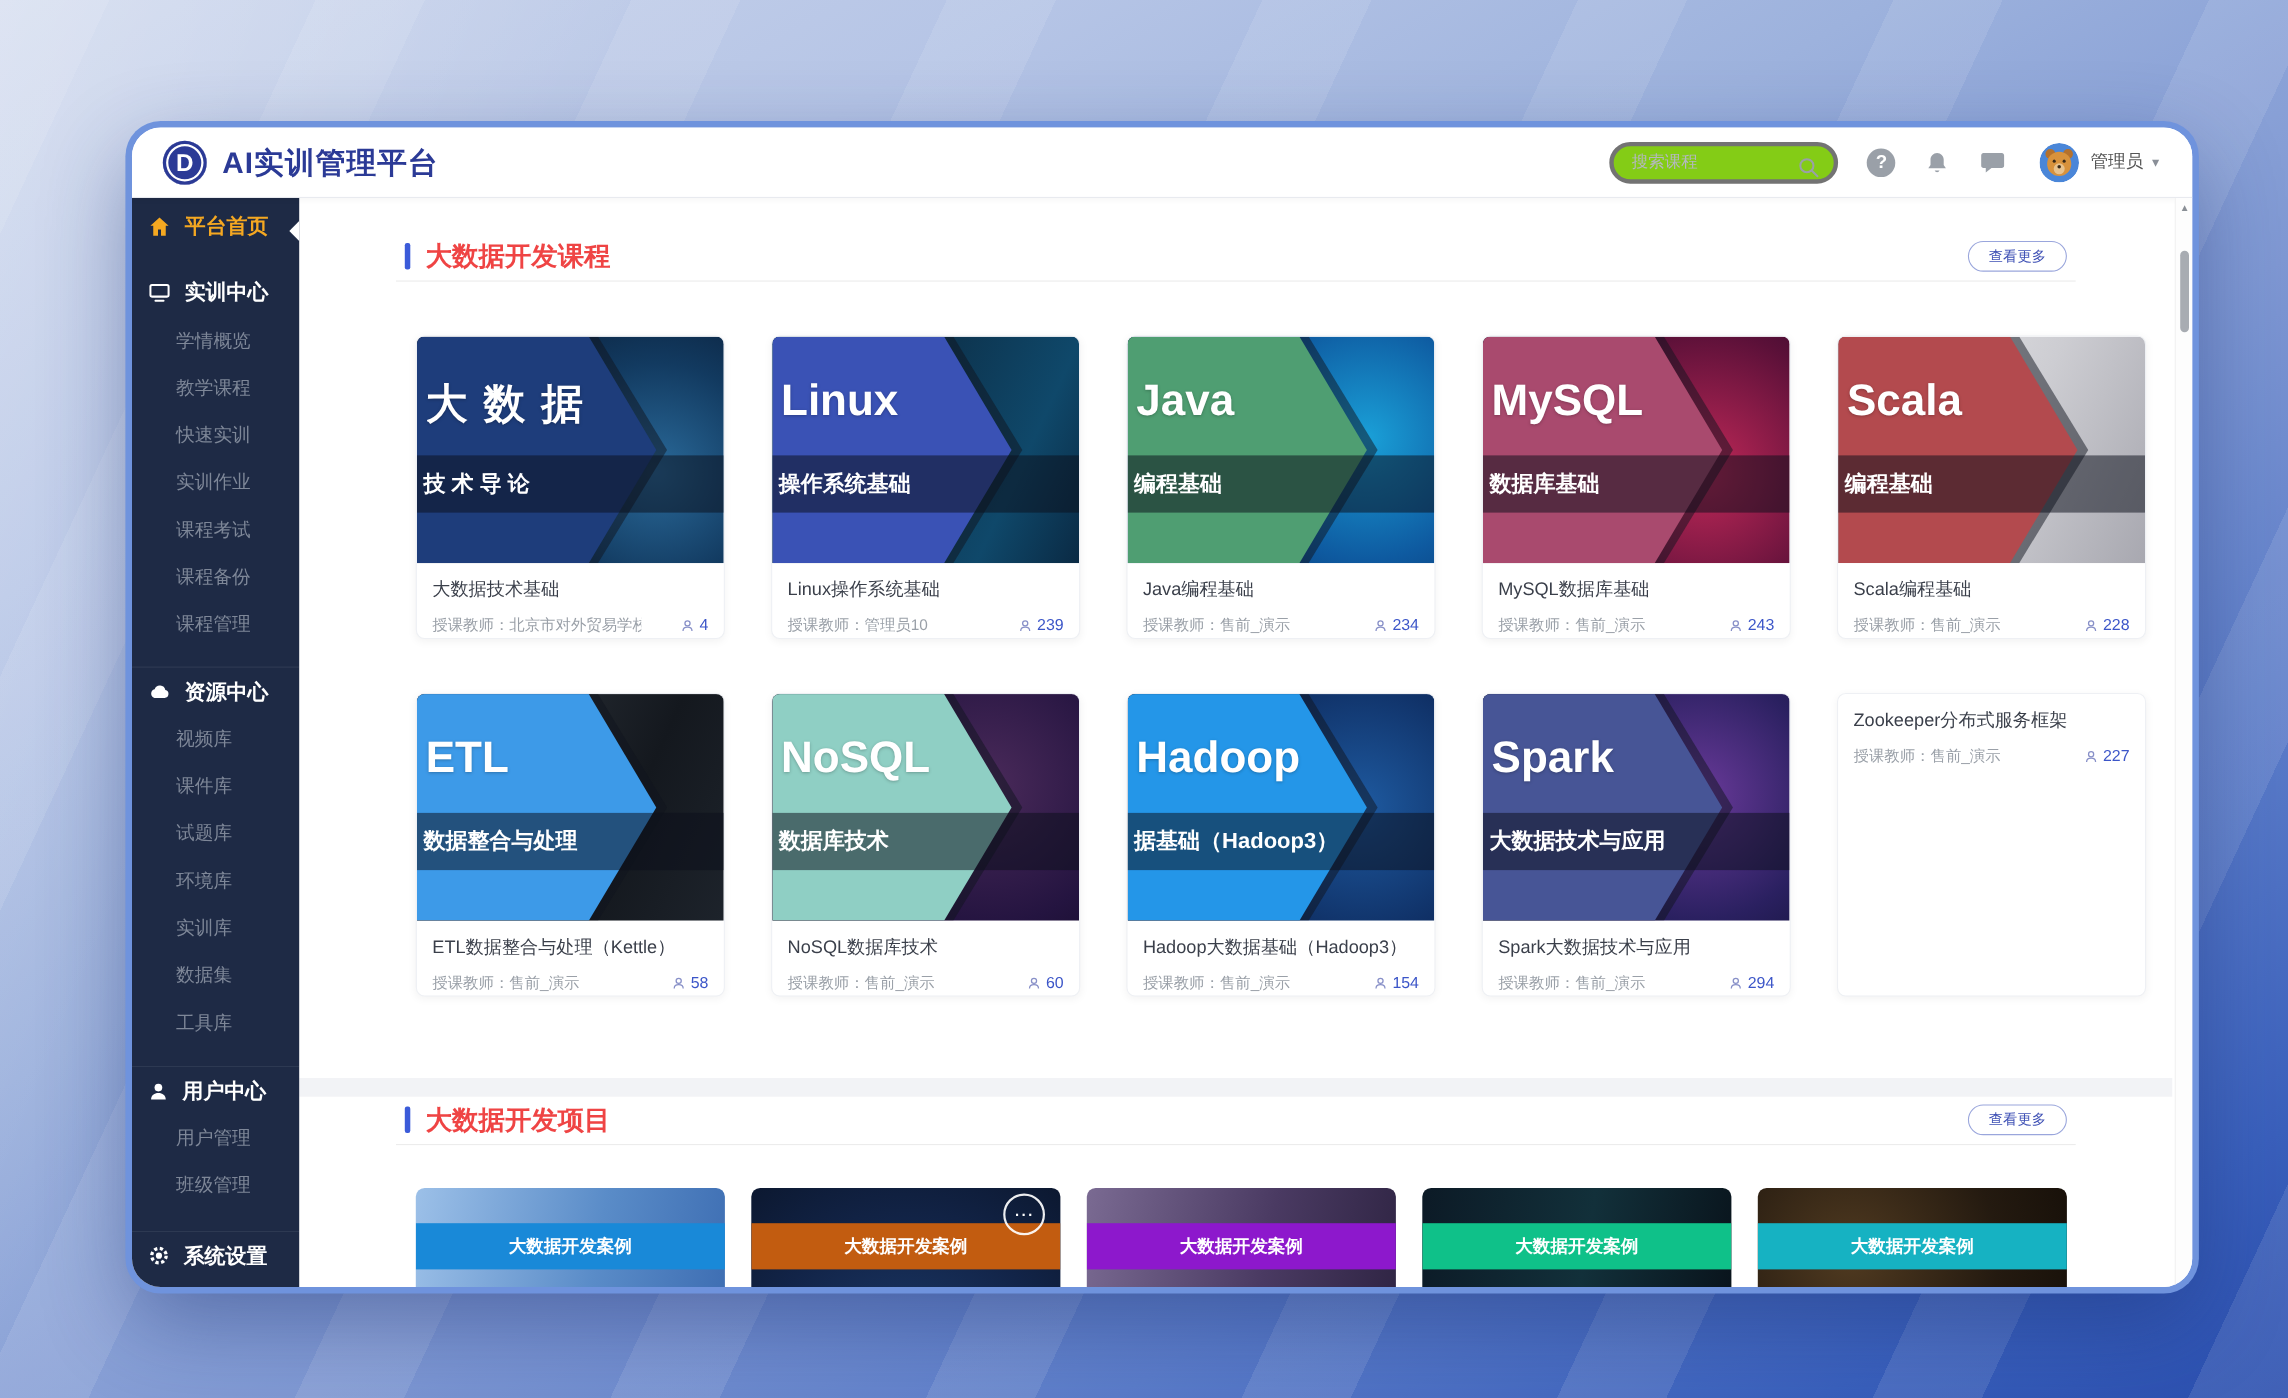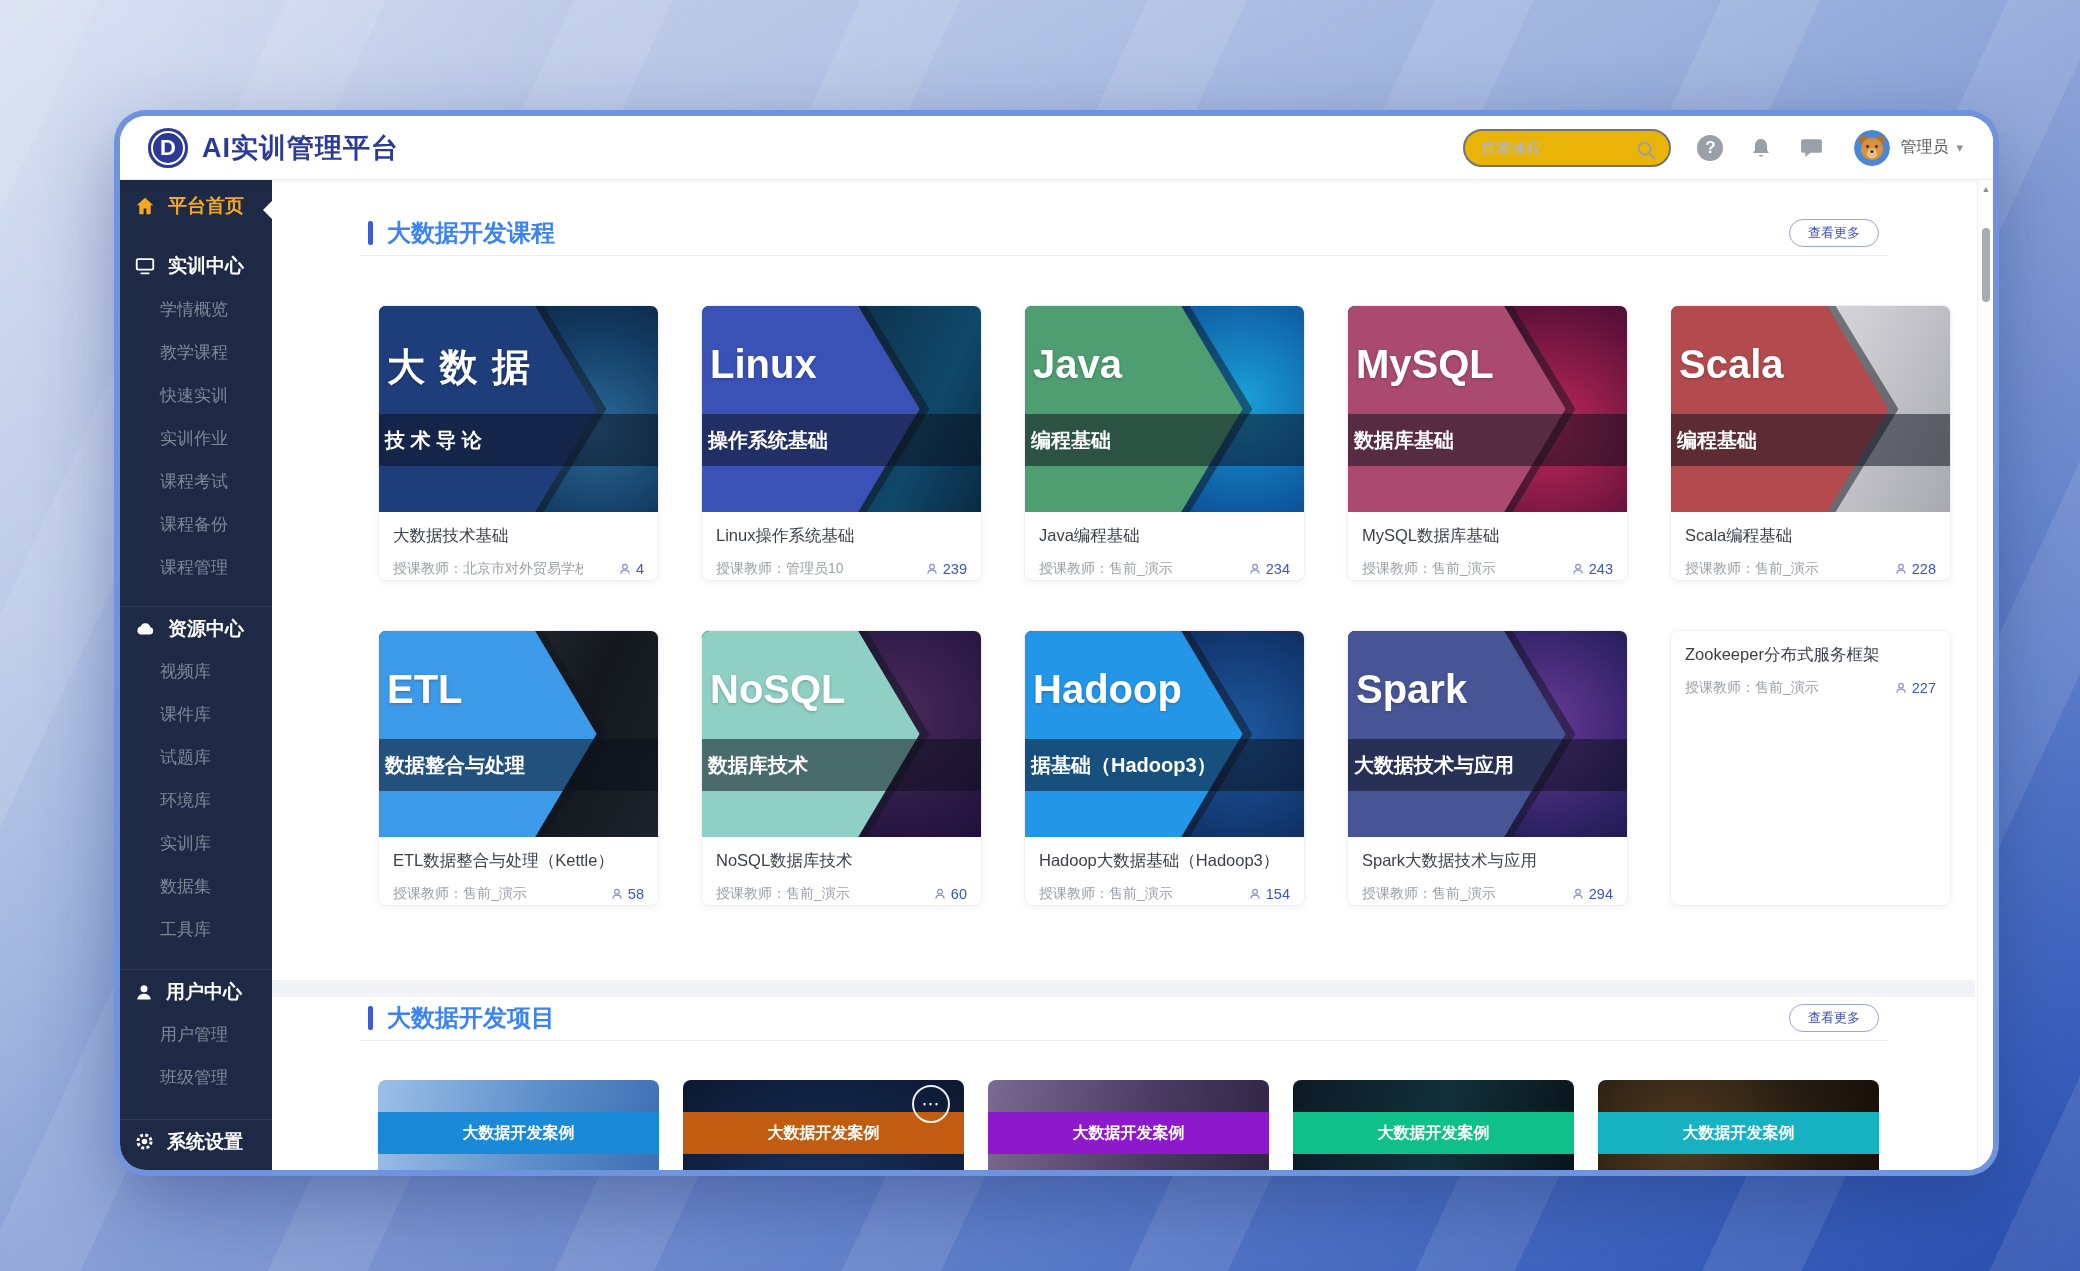--- a/index.html
+++ b/index.html
@@ -16,21 +16,21 @@
 
   
   .app-header { position:absolute; left:0; top:0; right:0; height:64px; background:#fff;
     border-bottom:1px solid #e8eaef; box-shadow:0 2px 6px rgba(0,0,0,0.04);
     display:flex; align-items:center; padding:0 30px 0 28px; z-index:5; }
   .logo { width:40px; height:40px; border-radius:50%; background:#2b3a96; color:#fff;
     display:flex; align-items:center; justify-content:center; font-size:22px; font-weight:bold;
     box-shadow:inset 0 0 0 3px #2b3a96, inset 0 0 0 5px #fff; }
   .app-title { margin-left:14px; font-size:27px; font-weight:bold; color:#2b3a96; letter-spacing:1px; }
   .header-right { margin-left:auto; display:flex; align-items:center; }
-  .search-box { position:relative; width:208px; height:38px; border:2px solid #737373; border-radius:19px; background:#eab308; }
+  .search-box { position:relative; width:208px; height:38px; border:4px solid #737373; border-radius:19px; background:#84cc16; }
   .search-box input { width:100%; height:100%; border:none; outline:none; background:transparent;
     padding:0 40px 0 16px; font-size:15px; color:#333; font-family:inherit; }
   .search-box input::placeholder { color:#b4b8c0; }
   .search-icon { position:absolute; right:12px; top:8px; }
   .hicon { margin-left:26px; cursor:pointer; display:flex; align-items:center; }
   .help-icon { width:26px; height:26px; border-radius:50%; background:#9aa0a8; color:#fff;
     font-weight:bold; font-size:17px; display:flex; align-items:center; justify-content:center; }
   .avatar { width:36px; height:36px; border-radius:50%; overflow:hidden; margin-left:30px; cursor:pointer; flex:none; }
   .user-name { margin-left:10px; font-size:16px; color:#555; cursor:pointer; }
   .caret { margin-left:8px; font-size:13px; color:#8a8f98; cursor:pointer; }
@@ -46,21 +46,21 @@
   .mt3 { margin-top:18px; border-top:1px solid rgba(255,255,255,0.07); }
   .mt4 { margin-top:20px; border-top:1px solid rgba(255,255,255,0.07); }
   .active-wedge { position:absolute; right:0; top:17px; width:0; height:0;
     border-top:9px solid transparent; border-bottom:9px solid transparent; border-right:9px solid #fff; }
 
   
   .content { position:absolute; left:152px; top:64px; width:1703px; height:990px; background:#fff; overflow:hidden; }
   .section-head { position:absolute; left:96px; right:96px; height:34px; display:flex; align-items:center; }
   .sh1 { top:36px; } .sh2 { top:821px;font-family:Liberation Mono, monospace; }
   .tbar { width:5px; height:24px; background:#3b5bd9; border-radius:2px; margin-right:14px; }
-  .section-title { font-size:24px; font-weight:600; color:#3b82f6; }
+  .section-title { font-size:24px; font-weight:600; color:#ef4444; }
   .more-btn { margin-left:auto; height:28px; padding:0 18px; border:1px solid #9aa6dc; border-radius:14px;
     background:#fff; color:#3f51b5; font-size:13px; display:flex; align-items:center; cursor:pointer; font-family:inherit; }
   .sec-divider { position:absolute; left:88px; right:88px; height:1px; background:#ececec; }
   .dv1 { top:75px; } .dv2 { top:860px; }
   .section-gap { position:absolute; left:0; right:0; top:800px; height:17px; background:#f2f3f6; }
 
   .cards-row { position:absolute; left:106px; display:flex; gap:42px; }
   .row1 { top:125px; } .row2 { top:450px;justify-content:flex-end; }
   .card { width:281px; height:276px; background:#fff; border:1px solid #eef0f4; border-radius:8px;
     box-shadow:0 2px 8px rgba(0,0,0,0.05); cursor:pointer; overflow:hidden; }

